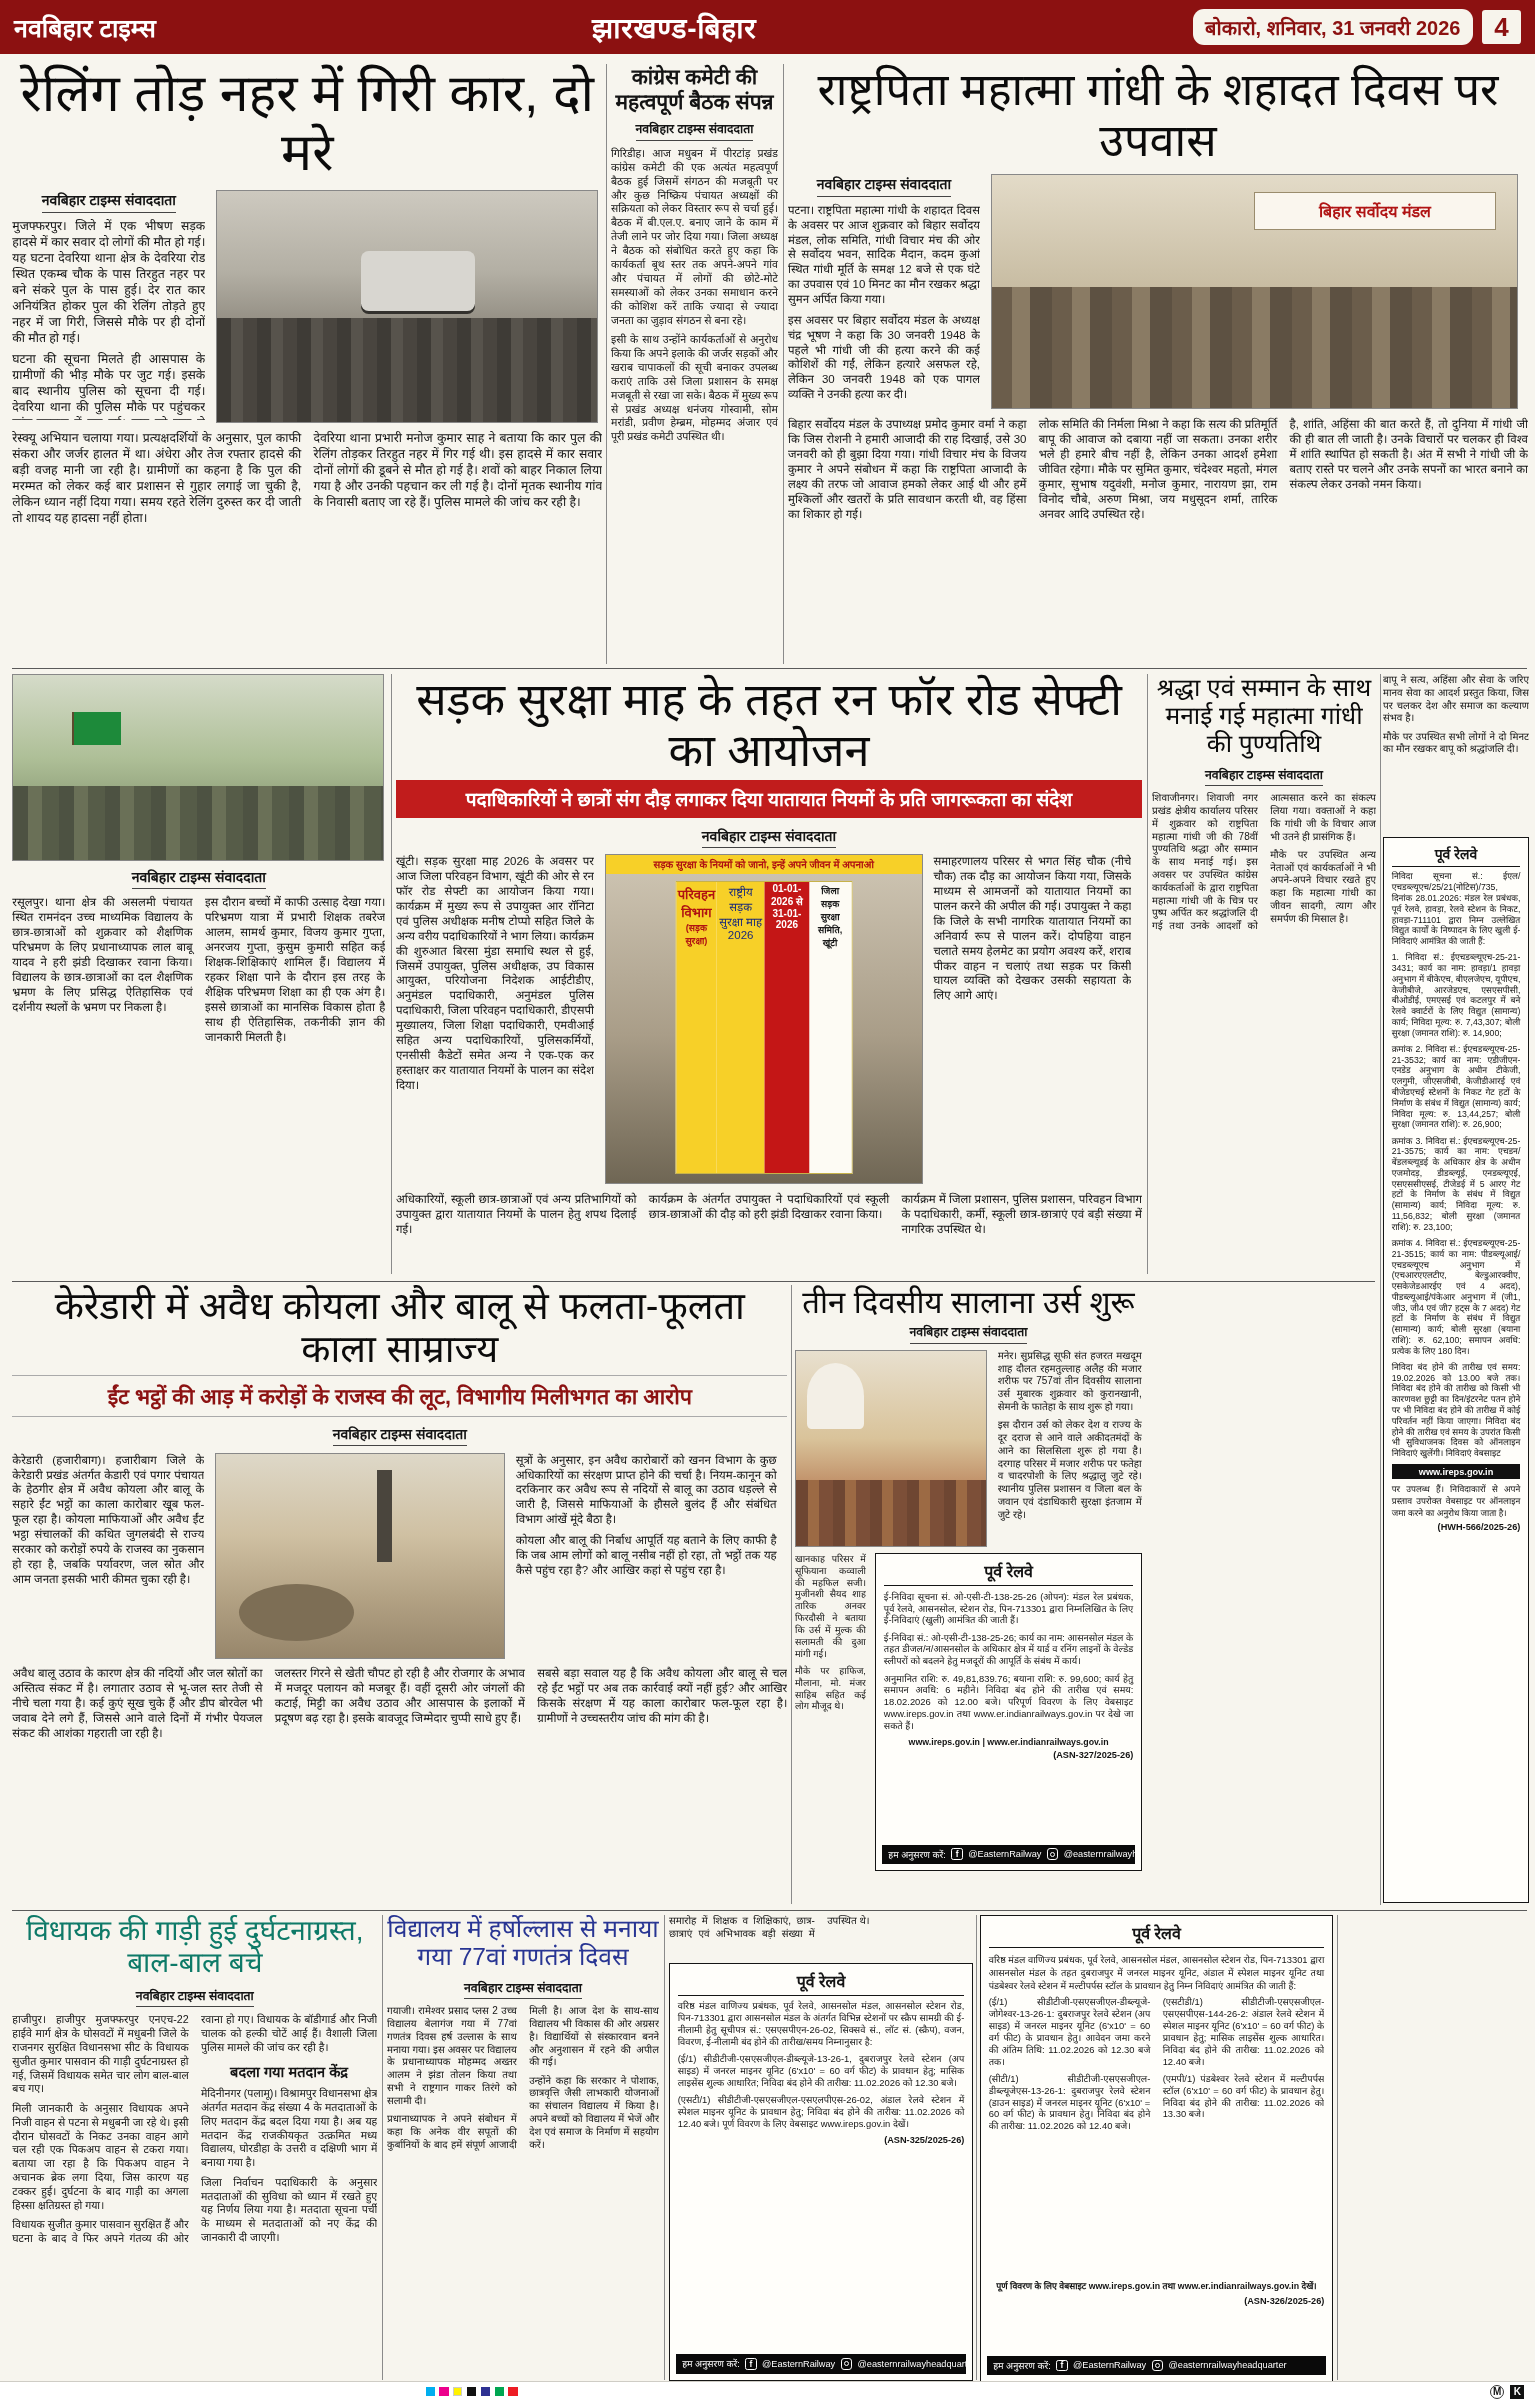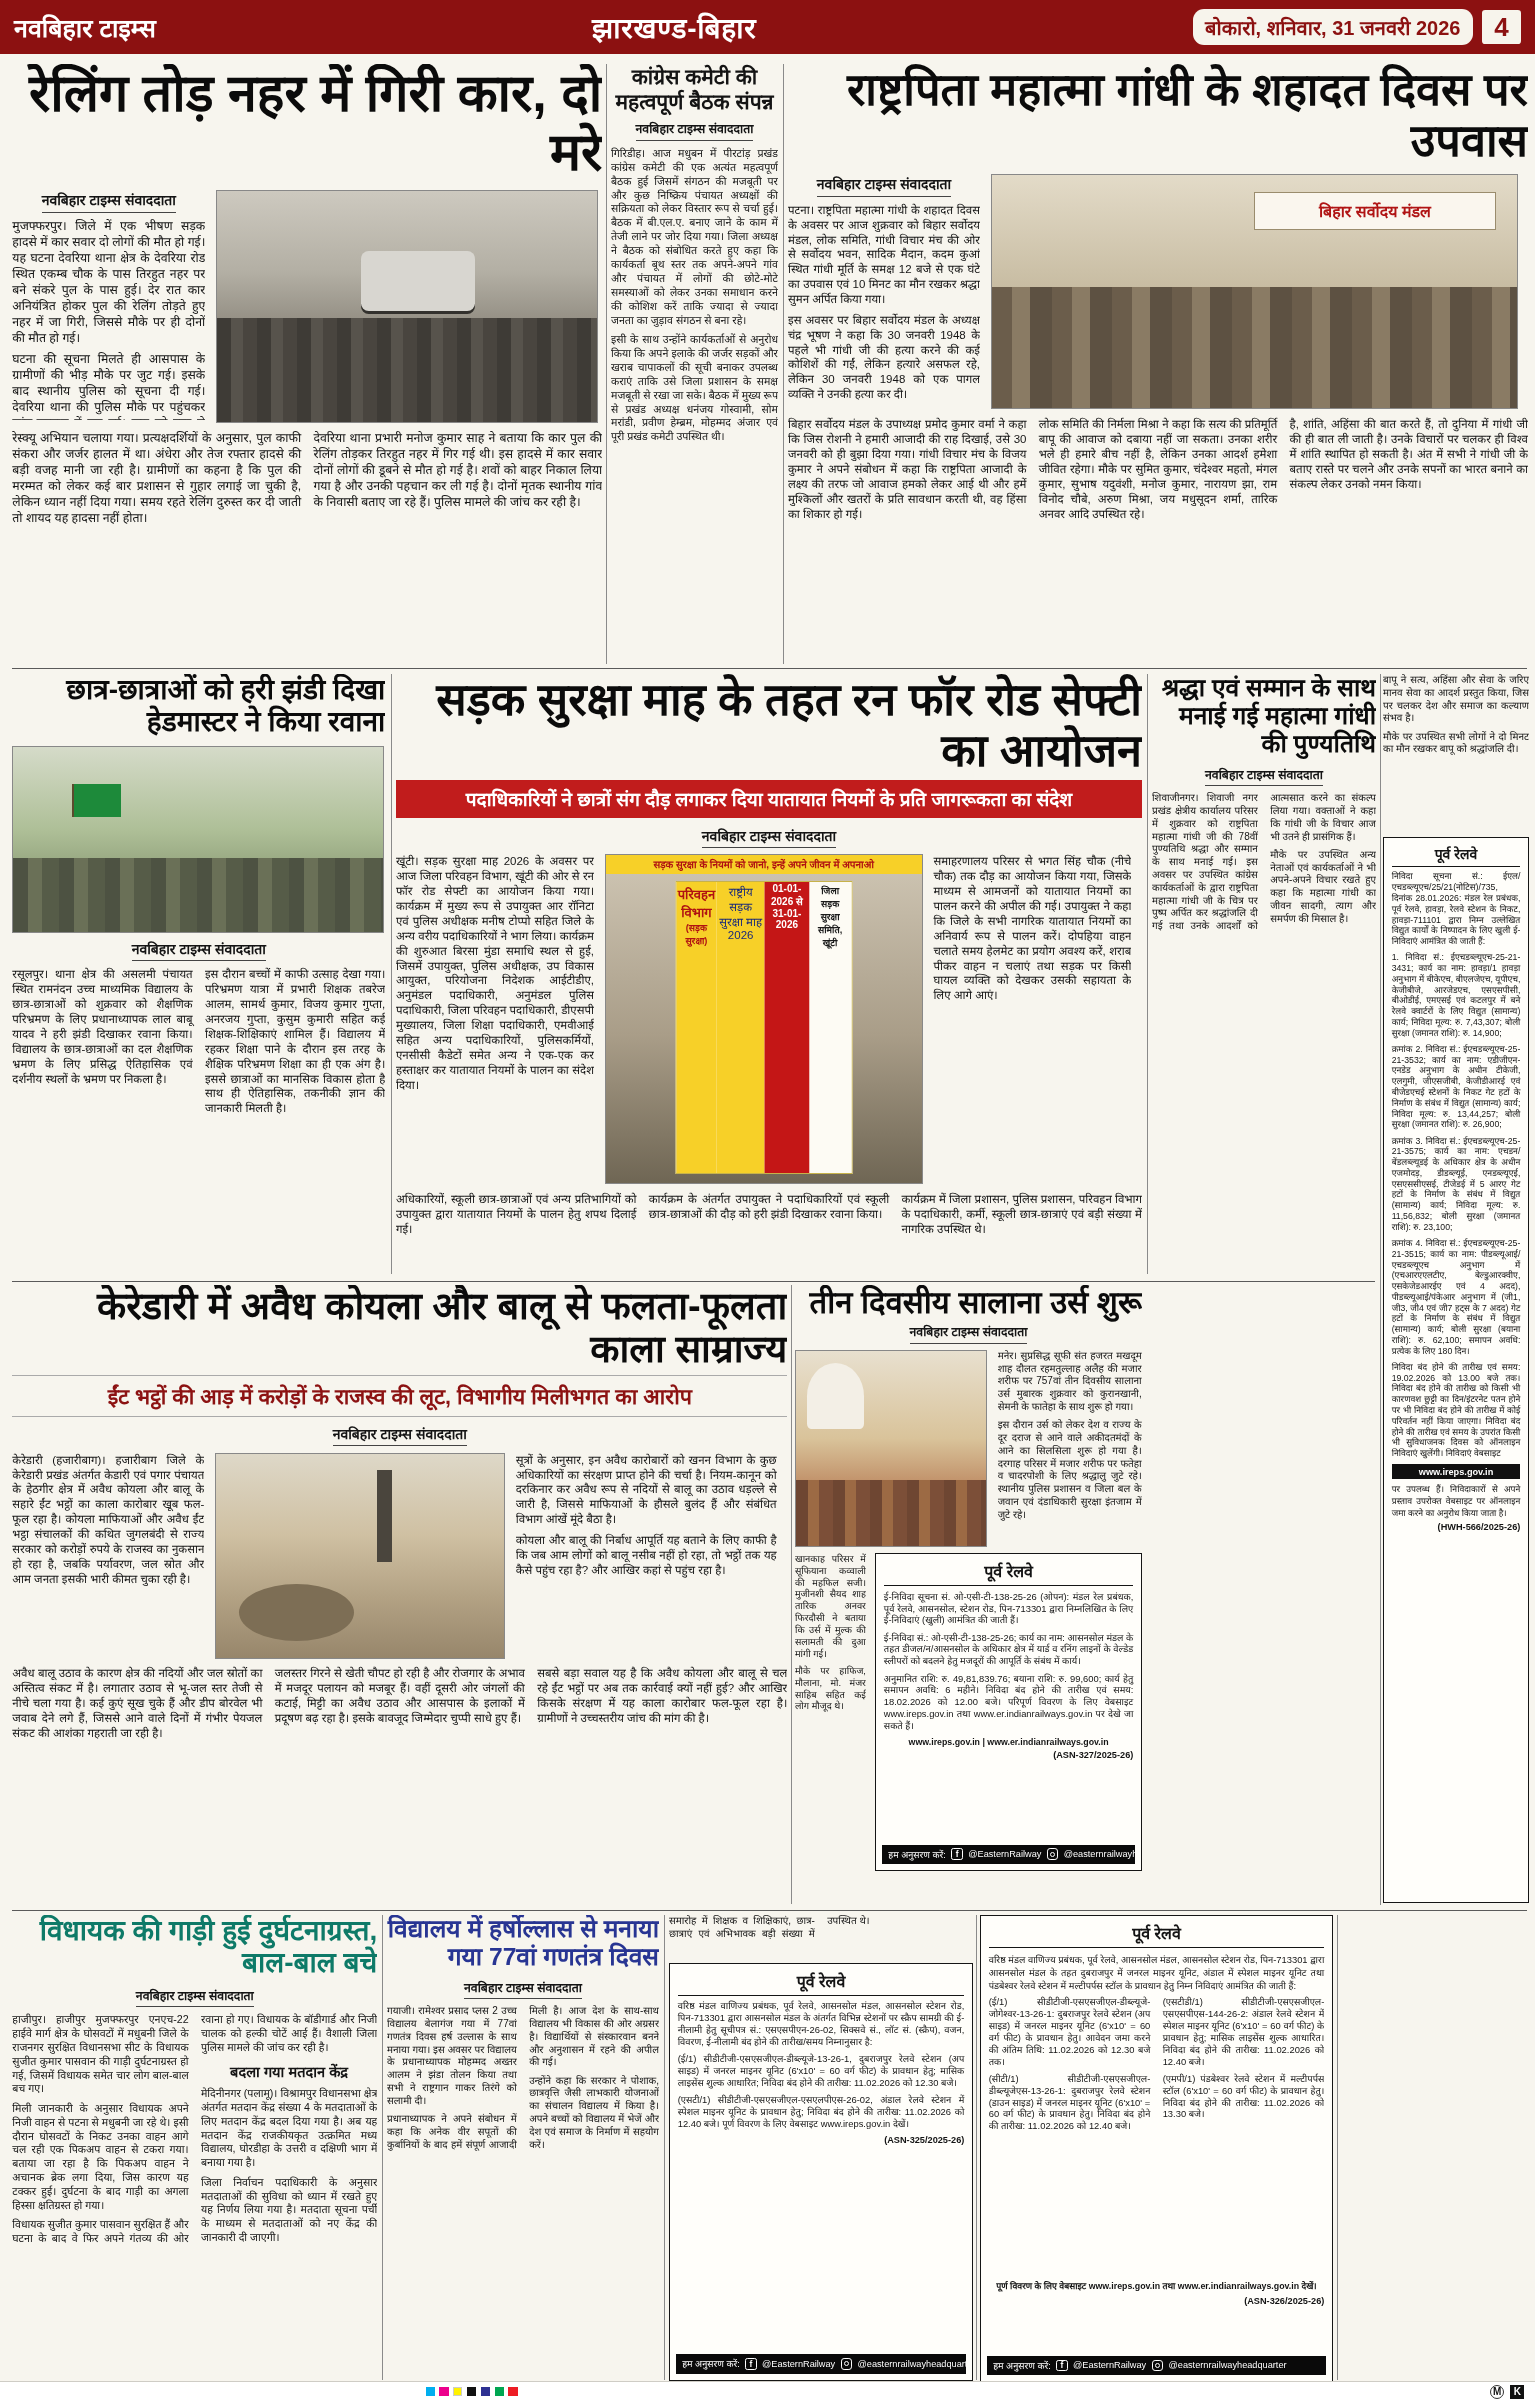--- a/index.html
+++ b/index.html
@@ -11,21 +11,21 @@
   .mast-left{font-size:25px;font-weight:bold;flex-shrink:0}
   .mast-center{flex:1;text-align:center;font-size:28px;font-weight:bold;letter-spacing:0.8px}
   .mast-right{display:flex;align-items:center;flex-shrink:0}
   .mast-date{background:#f7f4ec;color:#8c1111;font-weight:bold;font-size:20px;padding:4.6px 12.3px;border-radius:11px}
   .mast-page{background:#f7f4ec;color:#8c1111;font-weight:bold;font-size:26px;padding:1.5px 12.3px;margin-left:9.2px;border-radius:3.1px}
   
   .rule-h{position:absolute;height:0;border-top:1.2px solid #5a5a5a}
   .rule-v{position:absolute;width:0;border-left:0.8px solid #8a8a8a}
   
   .block{position:absolute;overflow:hidden}
-  .h{font-weight:bold;text-align:right;line-height:1.14;color:#0b0b0b;margin-bottom:7.7px}
+  .h{font-weight:normal;text-align:center;line-height:1.14;color:#0b0b0b;margin-bottom:7.7px}
   .h-xxl{font-size:52px}
   .h-xl{font-size:45px}
   .h-l{font-size:38px}
   .h-m{font-size:28px}
   .h-s{font-size:24.6px}
   .h-urs{font-size:31px}
   .teal{color:#0e7a68}
   .navy{color:#283593}
   .congress-title{font-weight:bold;font-size:21px;text-align:center;line-height:1.2;margin-bottom:6.1px}
   .byline{font-weight:bold;text-align:center;font-size:14px;margin:0 auto 6.1px;padding-bottom:2.3px;border-bottom:1.2px solid #444;width:fit-content;display:block}
@@ -152,21 +152,20 @@
       </figure>
     </div>
     <div class="body t15 cols3 clip" style="height:230px">
         <p>बिहार सर्वोदय मंडल के उपाध्यक्ष प्रमोद कुमार वर्मा ने कहा कि जिस रोशनी ने हमारी आजादी की राह दिखाई, उसे 30 जनवरी को ही बुझा दिया गया। गांधी विचार मंच के विजय कुमार ने अपने संबोधन में कहा कि राष्ट्रपिता आजादी के लक्ष्य की तरफ जो आवाज हमको लेकर आई थी और हमें मुश्किलों और खतरों के प्रति सावधान करती थी, वह हिंसा का शिकार हो गई।</p>
         <p>लोक समिति की निर्मला मिश्रा ने कहा कि सत्य की प्रतिमूर्ति बापू की आवाज को दबाया नहीं जा सकता। उनका शरीर भले ही हमारे बीच नहीं है, लेकिन उनका आदर्श हमेशा जीवित रहेगा। मौके पर सुमित कुमार, चंदेश्वर महतो, मंगल कुमार, सुभाष यदुवंशी, मनोज कुमार, नारायण झा, राम विनोद चौबे, अरुण मिश्रा, जय मधुसूदन शर्मा, तारिक अनवर आदि उपस्थित रहे।</p>
         <p>है, शांति, अहिंसा की बात करते हैं, तो दुनिया में गांधी जी की ही बात ली जाती है। उनके विचारों पर चलकर ही विश्व में शांति स्थापित हो सकती है। अंत में सभी ने गांधी जी के बताए रास्ते पर चलने और उनके सपनों का भारत बनाने का संकल्प लेकर उनको नमन किया।</p>
       </div>
   </section>
 
   <section class="block" style="left:12.3px;top:674px;width:373px;height:600px">
-    <h2 class="h h-m">छात्र-छात्राओं को हरी झंडी दिखा हेडमास्टर ने किया रवाना</h2>
     <figure class="photo photo-students" style="width:372px;height:187px;margin-bottom:6.1px">
       <div class="flag"></div>
       <div class="crowd"></div>
     </figure>
     <span class="byline">नवबिहार टाइम्स संवाददाता</span>
     <div class="body t15 cols2 clip" style="height:301px">
         <p>रसूलपुर। थाना क्षेत्र की असलमी पंचायत स्थित रामनंदन उच्च माध्यमिक विद्यालय के छात्र-छात्राओं को शुक्रवार को शैक्षणिक परिभ्रमण के लिए प्रधानाध्यापक लाल बाबू यादव ने हरी झंडी दिखाकर रवाना किया। विद्यालय के छात्र-छात्राओं का दल शैक्षणिक भ्रमण के लिए प्रसिद्ध ऐतिहासिक एवं दर्शनीय स्थलों के भ्रमण पर निकला है।</p>
         <p>इस दौरान बच्चों में काफी उत्साह देखा गया। परिभ्रमण यात्रा में प्रभारी शिक्षक तबरेज आलम, सामर्थ कुमार, विजय कुमार गुप्ता, अनरजय गुप्ता, कुसुम कुमारी सहित कई शिक्षक-शिक्षिकाएं शामिल हैं। विद्यालय में रहकर शिक्षा पाने के दौरान इस तरह के शैक्षिक परिभ्रमण शिक्षा का ही एक अंग है। इससे छात्राओं का मानसिक विकास होता है साथ ही ऐतिहासिक, तकनीकी ज्ञान की जानकारी मिलती है।</p>
       </div>
   </section>

